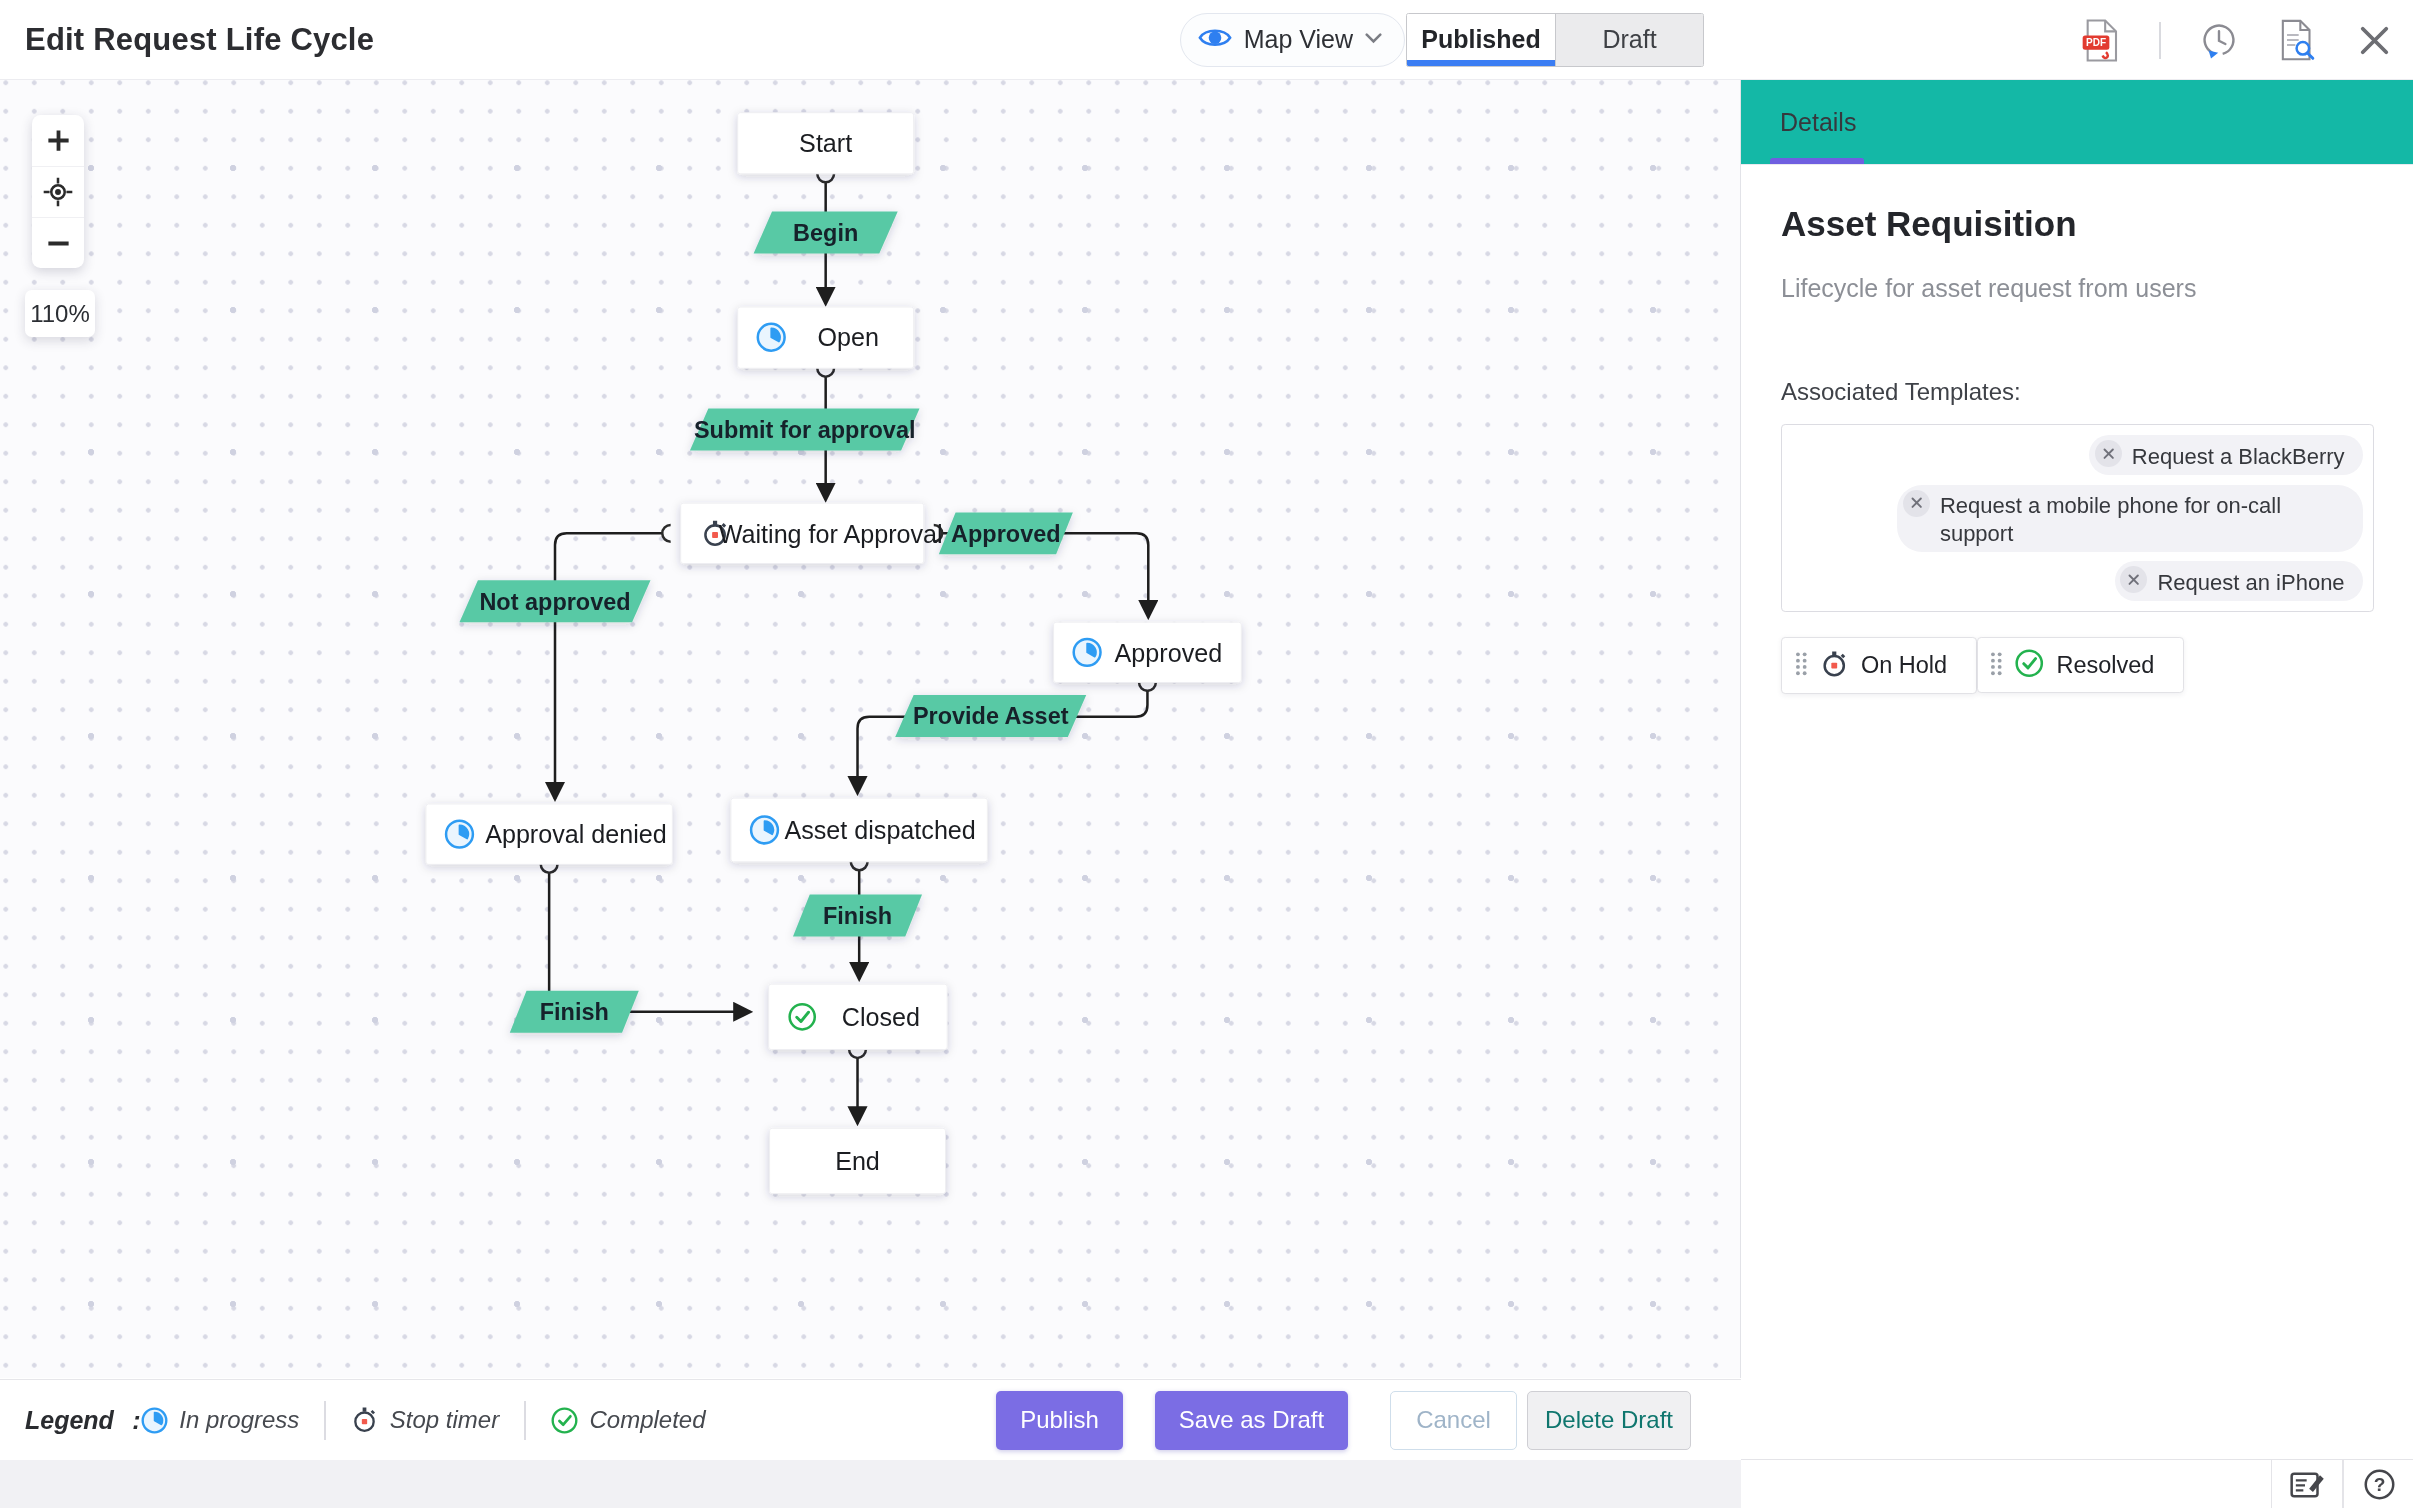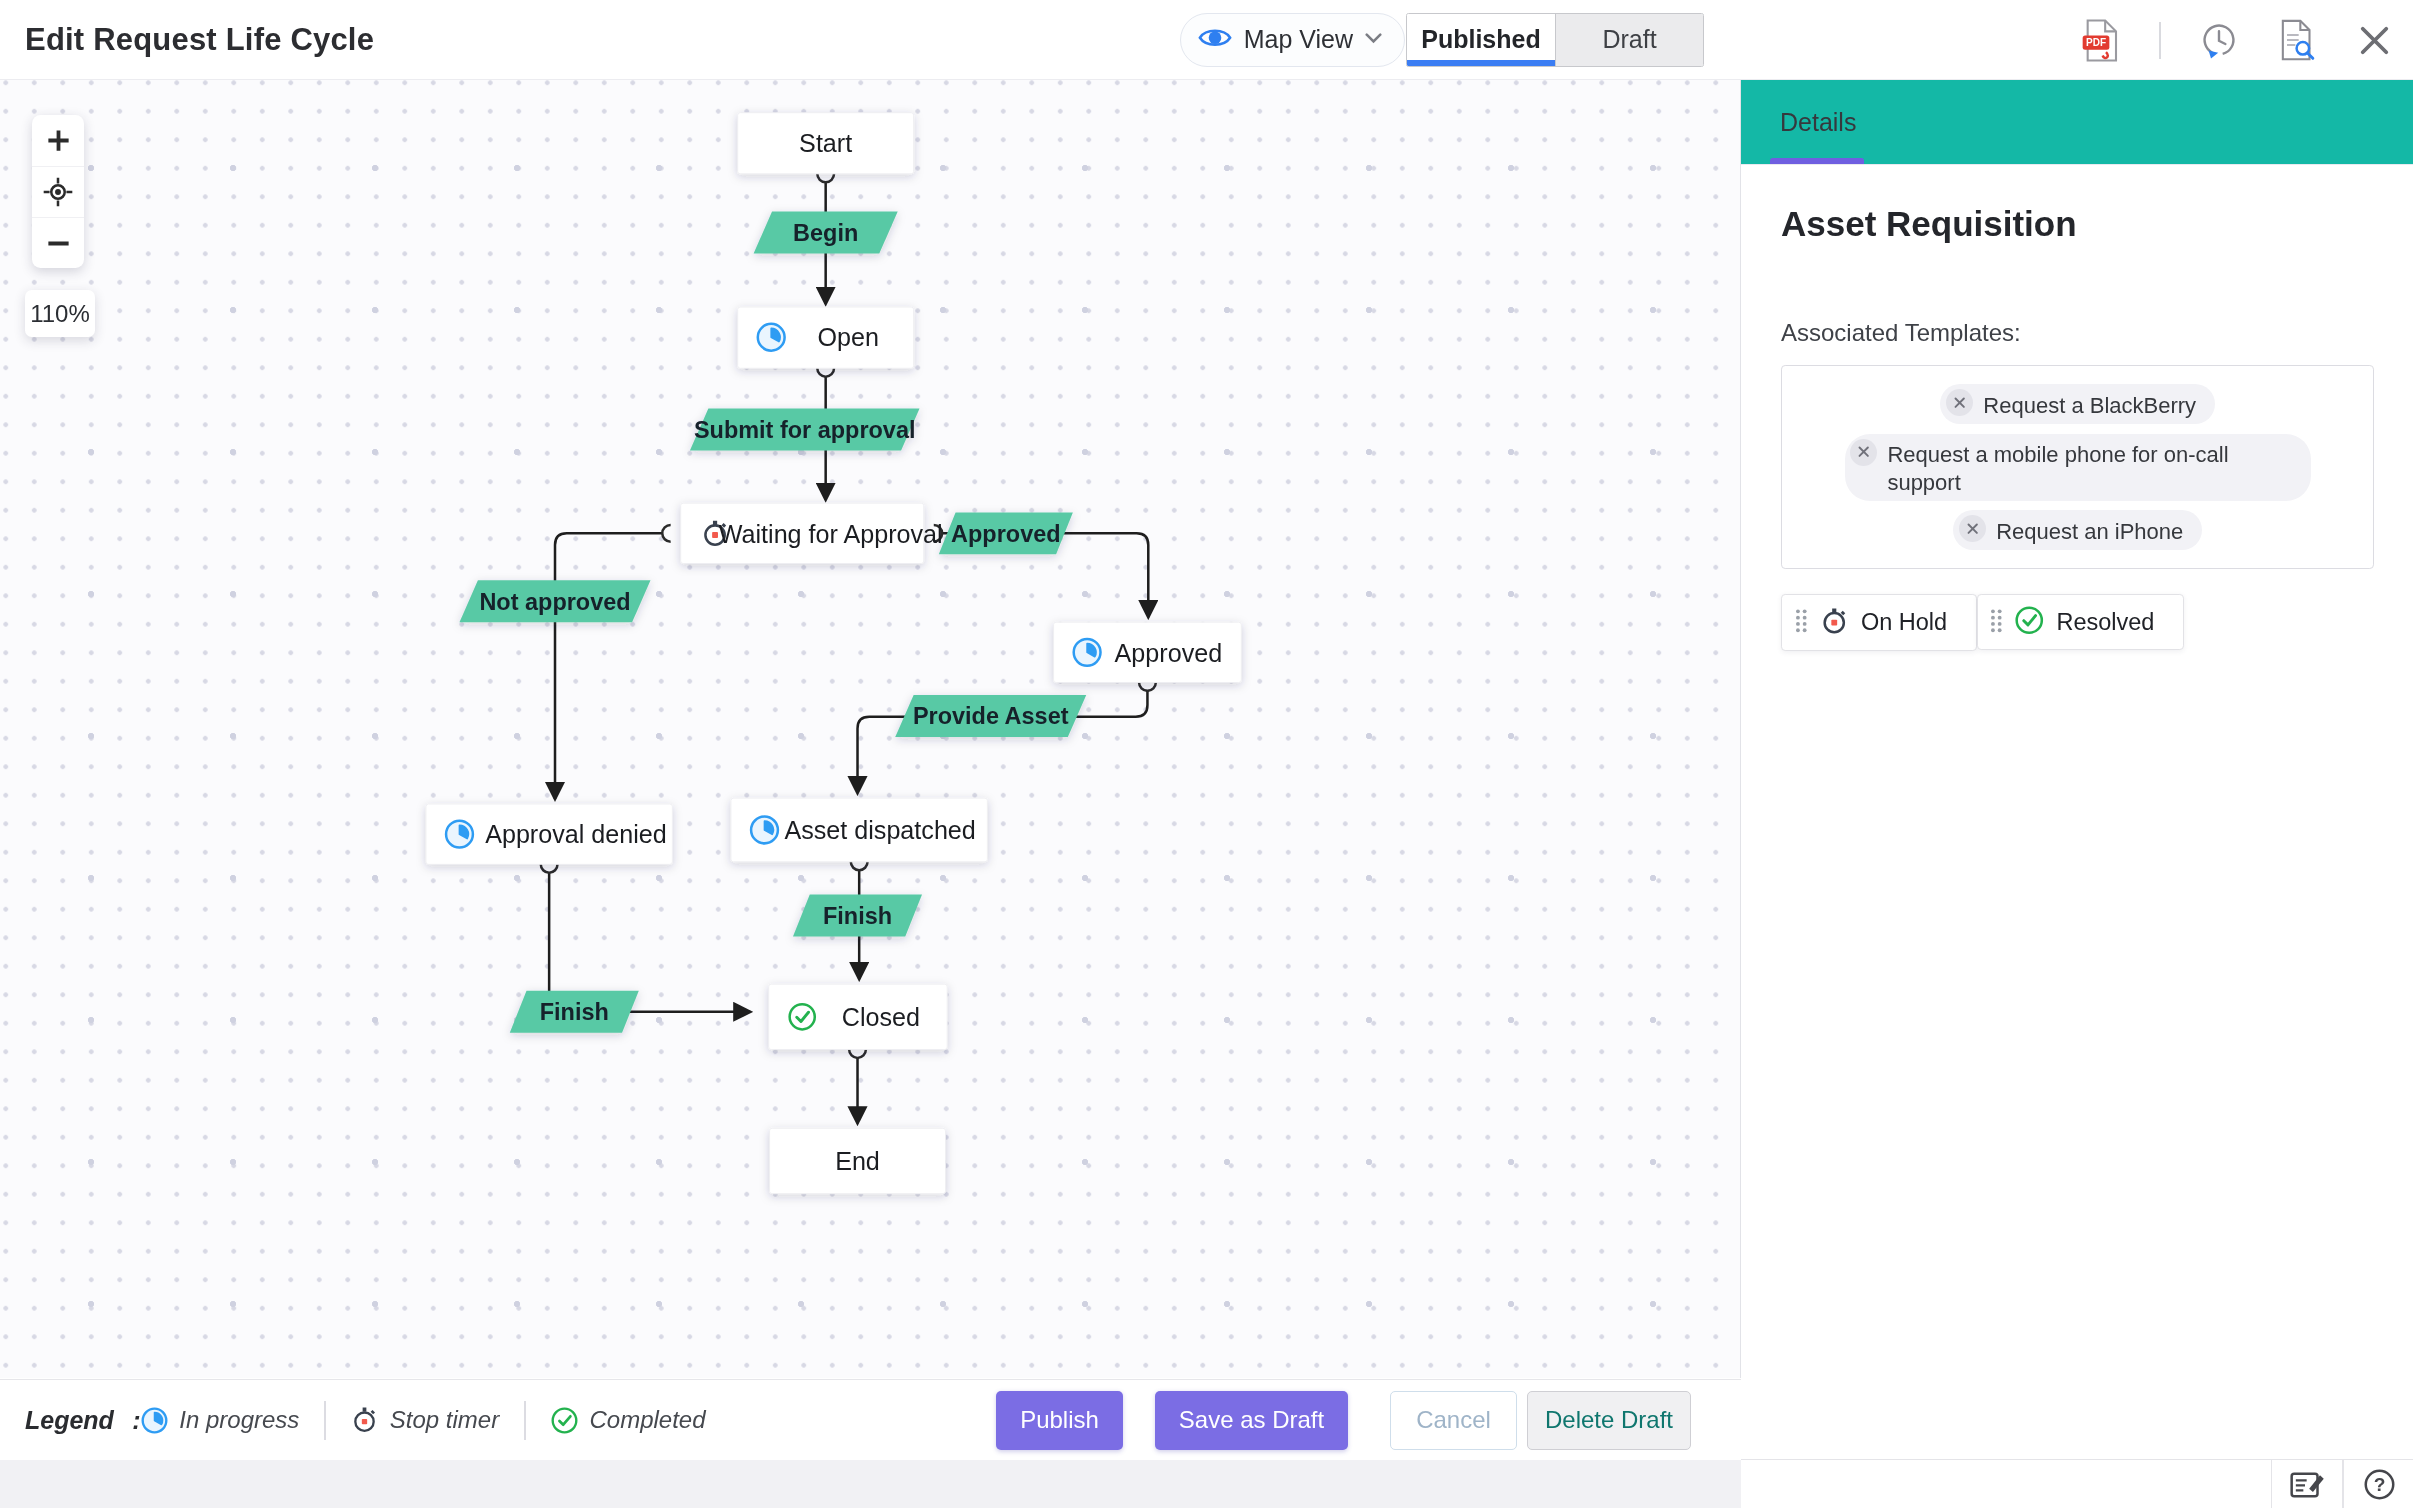--- a/index.html
+++ b/index.html
@@ -48,22 +48,22 @@
   
   #panel { position:absolute; left:1741px; top:80px; width:673px; height:1428px; background:#fff; }
   #panel-tabs { height:85px; background:#14b8a6; border-bottom:0.8px solid #e9e9ef; position:relative; }
   #panel-tab-details { position:absolute; left:39px; top:0; height:100%; display:flex; align-items:center;
                        font-size:25px; color:#36383d; cursor:pointer; }
   #panel-tab-underline { position:absolute; left:28.5px; bottom:0; width:94px; height:5.9px; background:#6f5fe0; border-radius:2.5px 2.5px 0 0; }
   #panel-body { padding:39px 40px 0 40px; }
   #panel-title { font-size:35px; font-weight:700; color:#24262b; }
   #panel-subtitle { margin-top:30px; font-size:25px; color:#8c8f96; }
   #templates-label { margin-top:75px; font-size:24px; color:#3f4248; }
-  #templates-box { margin-top:18.4px; border:1.7px solid #dcdce2; border-radius:4.2px; padding:18px;
-                   display:flex; flex-direction:column; align-items:center; gap:9.2px; }
+  #templates-box { margin-top:18.4px; border:1.7px solid #dcdce2; border-radius:4.2px; padding:10px;
+                   display:flex; flex-direction:column; align-items:flex-end; gap:9.2px; }
   .chip { display:flex; align-items:flex-start; gap:10px; background:#f2f2f6; border-radius:25px;
           padding:5px 18.4px 5px 5.9px; max-width:466px; cursor:default; }
   .chip .txt { font-size:22px; color:#36383d; line-height:1.25; padding-top:2.5px; }
   .chip-x { flex:0 0 auto; width:27px; height:27px; border-radius:50%; background:#e3e3e9;
             display:flex; align-items:center; justify-content:center; cursor:pointer; }
   #dragdrop-label { margin-top:55px; font-size:26px; font-weight:600; color:#4b4e55; }
   .status-item { margin-top:25px; display:inline-flex; align-items:center; gap:12.6px;
                  border:1.7px solid #e2e2e6; border-radius:4.2px; background:#fff;
                  box-shadow:0 1.7px 5px rgba(60,60,90,.07); padding:11px 28.5px 11px 12.6px; cursor:grab; }
   .status-item .txt { font-size:23.5px; color:#202227; }
@@ -311,20 +311,21 @@
   <div id="zoom-level">110%</div>
 </div>
 
 <div id="panel">
   <div id="panel-tabs">
     <div id="panel-tab-details">Details</div>
     <div id="panel-tab-underline"></div>
   </div>
   <div id="panel-body">
     <div id="panel-title">Asset Requisition</div>
+    <div id="panel-subtitle">Lifecycle for asset request from users</div>
 
     <div id="templates-label">Associated Templates:</div>
     <div id="templates-box">
       <div class="chip">
         <span class="chip-x">
           <svg width="13.4" height="13.4" viewBox="-8 -8 16 16">
               <path d="M-5,-5 L5,5 M5,-5 L-5,5" stroke="#70717a" stroke-width="2.3" stroke-linecap="round"></path>
             </svg>
         </span>
         <span class="txt">Request a BlackBerry</span>

